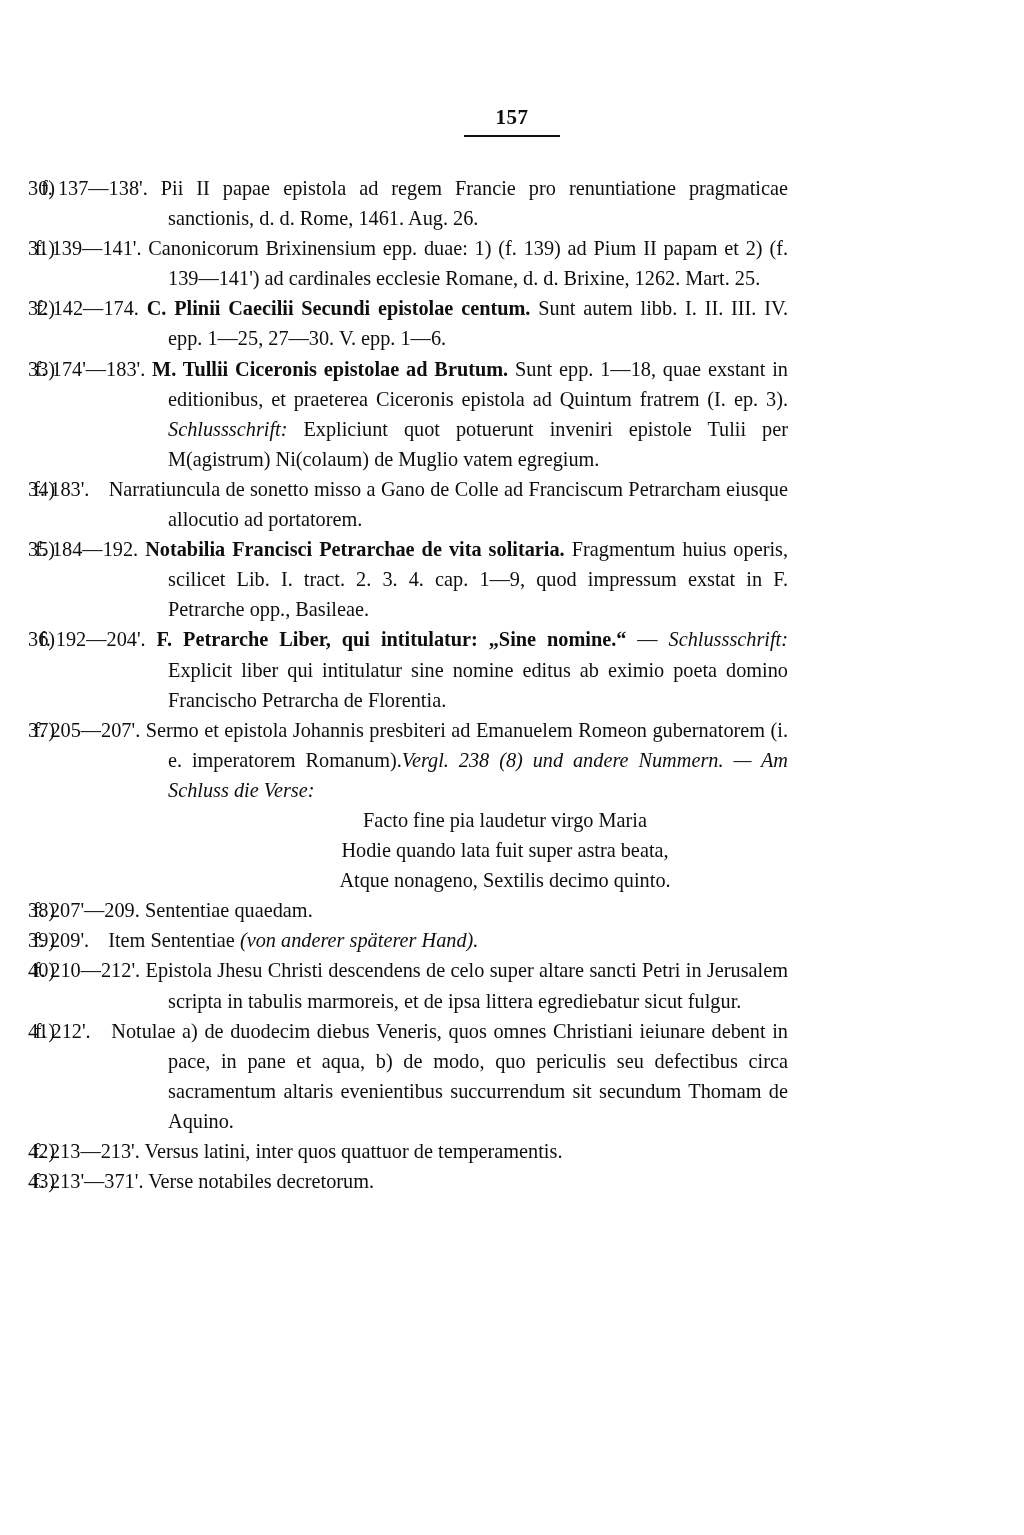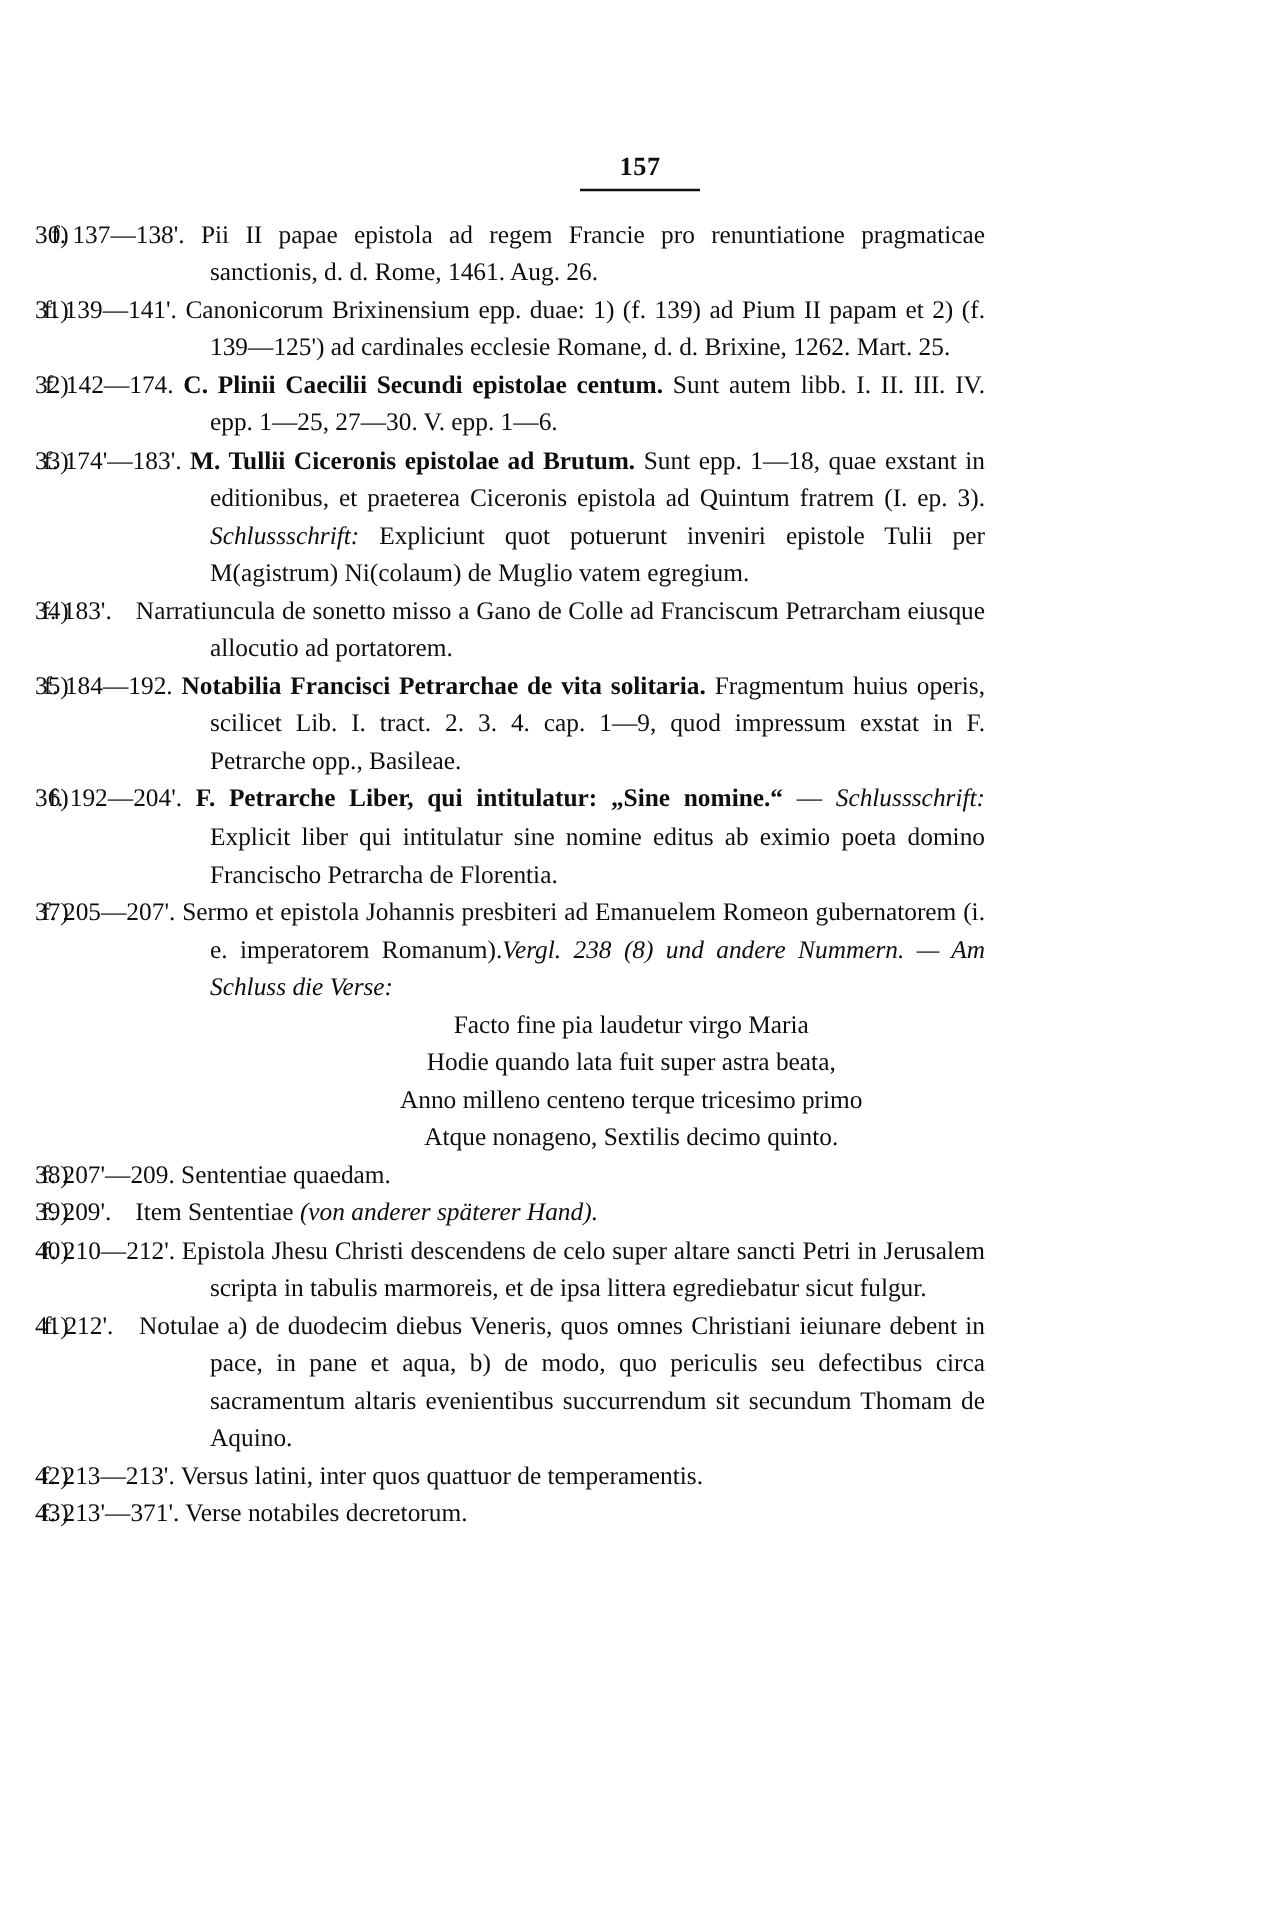--- a/index.html
+++ b/index.html
@@ -15,21 +15,21 @@
     margin: 0 auto;
     overflow: hidden;
     font-family: "Liberation Serif", "DejaVu Serif", serif;
     color: #100d0b;
     -webkit-font-smoothing: antialiased;
   }
 
   
   .header {
     position: absolute;
-    top: 123px;
+    top: 107px;
     left: 0;
     width: 1024px;
     text-align: center;
   }
   .folio {
     display: inline-block;
     font-size: 21px;
     font-weight: bold;
     letter-spacing: 0.5px;
     line-height: 1;
@@ -79,31 +79,30 @@
 <body>
 
 <div class="page">
 
   <div class="header">
     <span class="folio">157</span>
   </div>
 
   <div class="body-text" id="entry-list">
       <p class="entry"><span class="num">30)</span> <span class="num">f. 137—138'.</span><span> Pii II papae epistola ad regem Francie pro renuntiatione pragmaticae sanctionis, d. d. Rome, 1461. Aug. 26.</span></p>
-      <p class="entry"><span class="num">31)</span> <span class="num">f. 139—141'.</span><span> Canonicorum Brixinensium epp. duae: 1) (f. 139) ad Pium II papam et 2) (f. 139—125') ad cardinales ecclesie Romane, d. d. Brixine, 1262. Mart. 25.</span></p>
+      <p class="entry"><span class="num">31)</span> <span class="num">f. 139—141'.</span><span> Canonicorum Brixinensium epp. duae: 1) (f. 139) ad Pium II papam et 2) (f. 139—141') ad cardinales ecclesie Romane, d. d. Brixine, 1262. Mart. 25.</span></p>
       <p class="entry"><span class="num">32)</span> <span class="num">f. 142—174.</span><b> C. Plinii Caecilii Secundi epistolae centum.</b><span> Sunt autem libb. I. II. III. IV. epp. 1—25, 27—30. V. epp. 1—6.</span></p>
       <p class="entry"><span class="num">33)</span> <span class="num">f. 174'—183'.</span><b> M. Tullii Ciceronis epistolae ad Brutum.</b><span> Sunt epp. 1—18, quae exstant in editionibus, et praeterea Ciceronis epistola ad Quintum fratrem (I. ep. 3). </span><i>Schlussschrift:</i><span> Expliciunt quot potuerunt inveniri epistole Tulii per M(agistrum) Ni(colaum) de Muglio vatem egregium.</span></p>
       <p class="entry"><span class="num">34)</span> <span class="num">f. 183'.</span><span> Narratiuncula de sonetto misso a Gano de Colle ad Franciscum Petrarcham eiusque allocutio ad portatorem.</span></p>
       <p class="entry"><span class="num">35)</span> <span class="num">f. 184—192.</span><b> Notabilia Francisci Petrarchae de vita solitaria.</b><span> Fragmentum huius operis, scilicet Lib. I. tract. 2. 3. 4. cap. 1—9, quod impressum exstat in F. Petrarche opp., Basileae.</span></p>
       <p class="entry"><span class="num">36)</span> <span class="num">f. 192—204'.</span><b> F. Petrarche Liber, qui intitulatur: „Sine nomine.“</b><span> — </span><i>Schlussschrift:</i><span> Explicit liber qui intitulatur sine nomine editus ab eximio poeta domino Francischo Petrarcha de Florentia.</span></p>
       <p class="entry"><span class="num">37)</span> <span class="num">f. 205—207'.</span><span> Sermo et epistola Johannis presbiteri ad Emanuelem Romeon gubernatorem (i. e. imperatorem Romanum).</span><i>Vergl. 238 (8) und andere Nummern. — Am Schluss die Verse:</i></p>
       <p class="entry verse-block">
         <span class="verse-line">Facto fine pia laudetur virgo Maria</span>
         <span class="verse-line">Hodie quando lata fuit super astra beata,</span>
-        <span class="verse-line">Anno milleno centeno terque tricesimo primo</span>
         <span class="verse-line">Atque nonageno, Sextilis decimo quinto.</span>
       </p>
       <p class="entry"><span class="num">38)</span> <span class="num">f. 207'—209.</span><span> Sententiae quaedam.</span></p>
       <p class="entry"><span class="num">39)</span> <span class="num">f. 209'.</span><span> Item Sententiae </span><i>(von anderer späterer Hand).</i></p>
       <p class="entry"><span class="num">40)</span> <span class="num">f. 210—212'.</span><span> Epistola Jhesu Christi descendens de celo super altare sancti Petri in Jerusalem scripta in tabulis marmoreis, et de ipsa littera egrediebatur sicut fulgur.</span></p>
       <p class="entry"><span class="num">41)</span> <span class="num">f. 212'.</span><span> Notulae a) de duodecim diebus Veneris, quos omnes Christiani ieiunare debent in pace, in pane et aqua, b) de modo, quo periculis seu defectibus circa sacramentum altaris evenientibus succurrendum sit secundum Thomam de Aquino.</span></p>
       <p class="entry"><span class="num">42)</span> <span class="num">f. 213—213'.</span><span> Versus latini, inter quos quattuor de temperamentis.</span></p>
       <p class="entry"><span class="num">43)</span> <span class="num">f. 213'—371'.</span><span> Verse notabiles decretorum.</span></p>
     </div>
 

